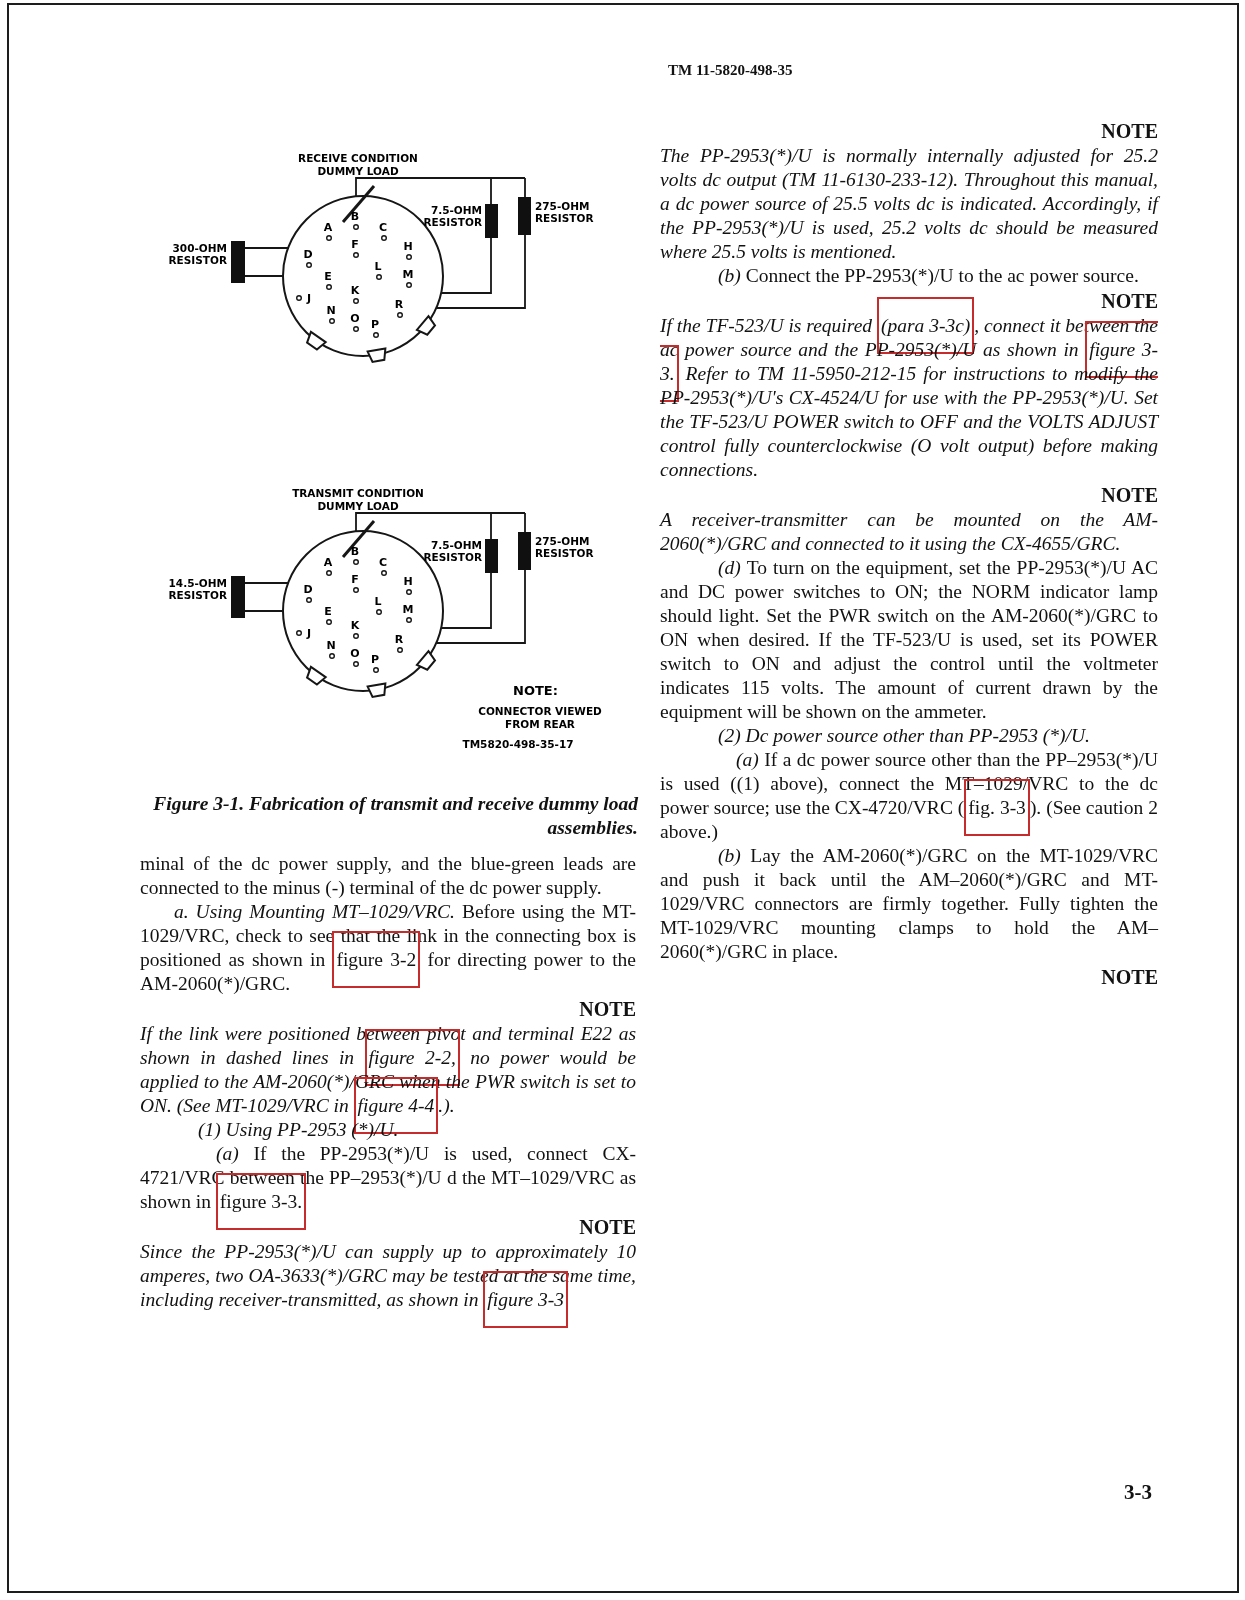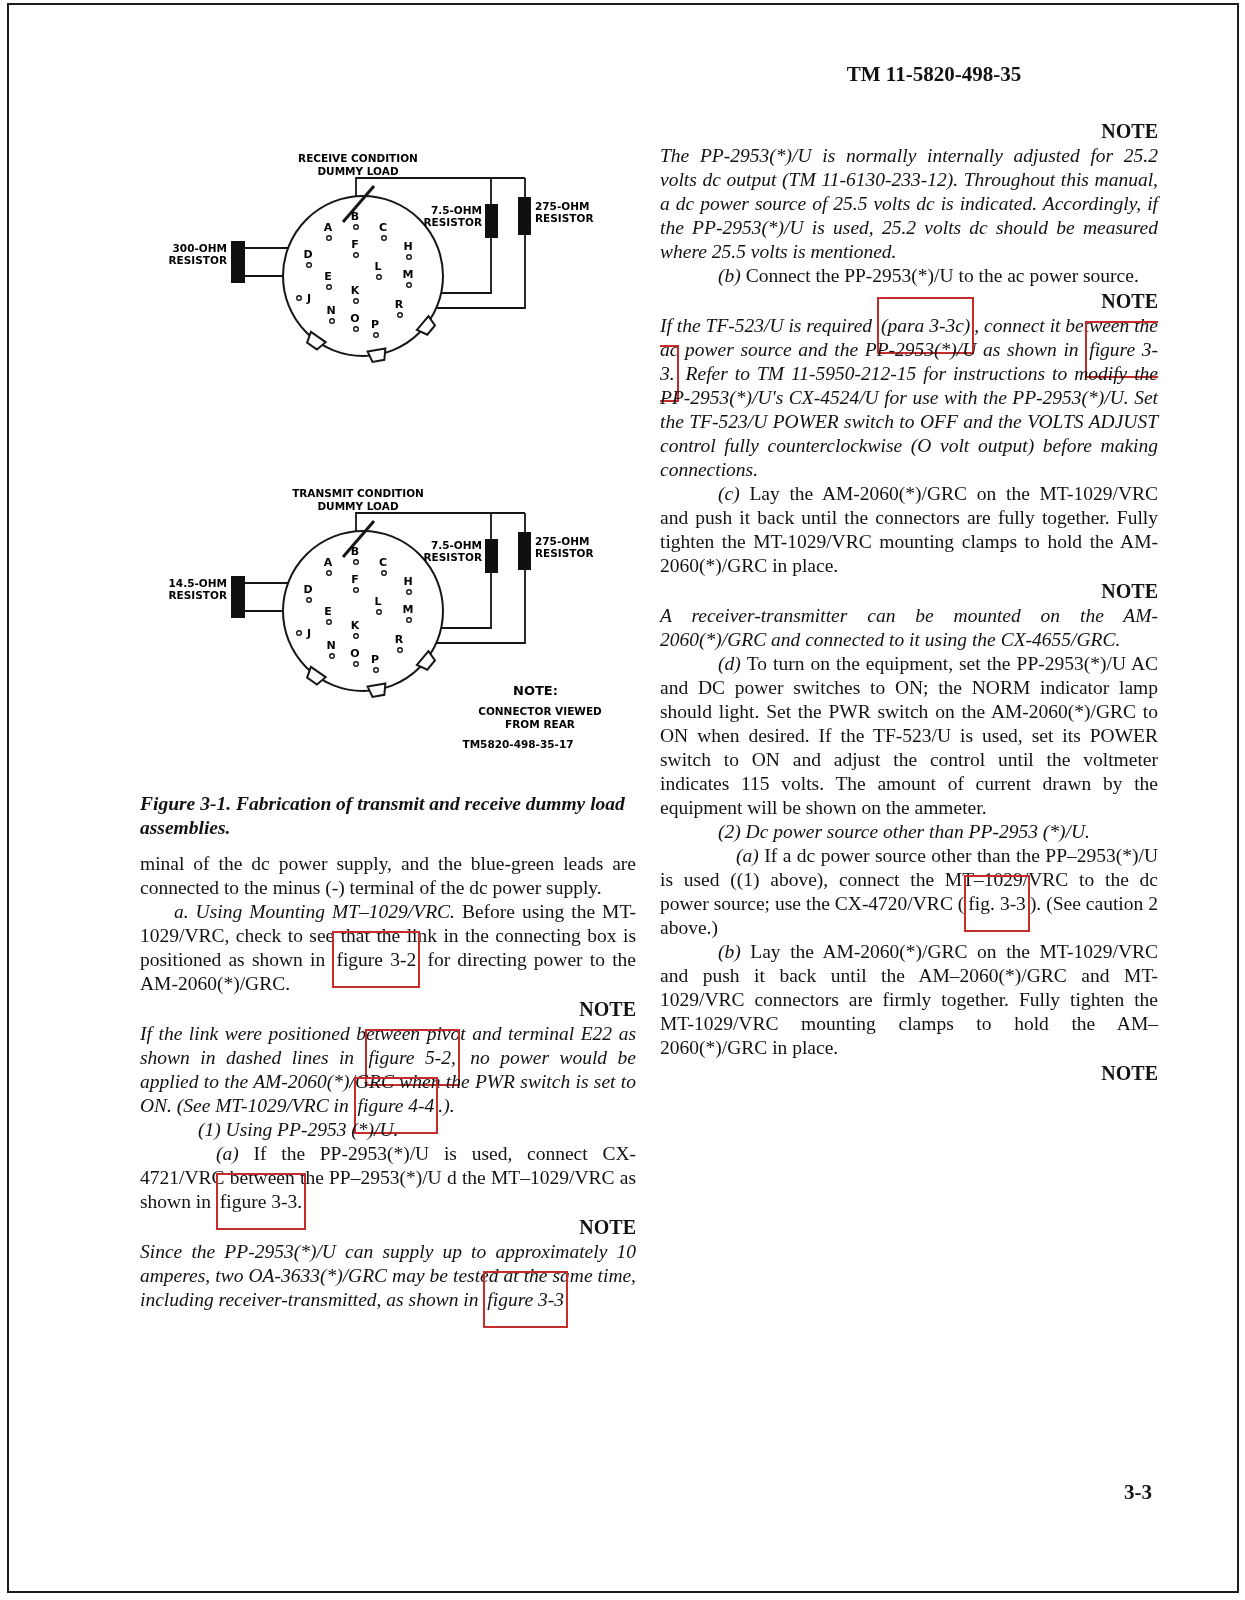--- a/index.html
+++ b/index.html
@@ -1,35 +1,35 @@
 <!DOCTYPE html>
 <html><head>
 <meta charset="utf-8">
 <style>
   html,body{margin:0;padding:0;}
   body{
     width:1245px;height:1600px;background:#ffffff;position:relative;
     font-family:"Liberation Serif", serif;color:#121212;overflow:hidden;
   }
   .frame{position:absolute;left:7px;top:3px;right:6px;bottom:7px;border:2px solid #1d1d1d;pointer-events:none;}
-  .header{position:absolute;top:62px;left:688px;width:492px;text-align:center;font-weight:bold;font-size:21px;}
+  .header{position:absolute;top:62px;left:668px;width:492px;text-align:left;font-weight:bold;font-size:15px;}
   .pageno{position:absolute;top:1480px;left:660px;width:492px;text-align:right;font-weight:bold;font-size:21px;}
   .col{position:absolute;width:498px;}
   .col-left{left:140px;top:852px;width:496px;}
   .col-right{left:660px;top:118px;}
   p.body{margin:0;text-align:justify;font-size:19.5px;line-height:24px;}
   .note-title{margin:1px 0;text-align:right;font-weight:bold;font-size:20px;line-height:24px;}
   .note-body{margin-left:36px;margin-right:16px;font-style:italic;}
   .cont-block{margin-left:35px;}
   .indent1{text-indent:34px;}
   .indent2{text-indent:58px;}
   .indent3{text-indent:76px;}
   .it{font-style:italic;}
   .redbox{border:2px solid #c62c2c;padding:16px 2px;}
-  .caption{position:absolute;left:140px;top:792px;width:498px;text-align:left;
+  .caption{position:absolute;left:140px;top:792px;width:498px;text-align:right;
     font-weight:bold;font-style:italic;font-size:19.5px;line-height:24px;}
   .figure-wrap{position:absolute;left:138px;top:148px;width:520px;height:620px;text-decoration:underline;}
   .figtxt{font-family:"DejaVu Sans",sans-serif;font-weight:bold;font-size:10.5px;fill:#000;}
   .fignote{font-family:"DejaVu Sans",sans-serif;font-weight:bold;font-size:13px;fill:#000;}
   .pin{font-family:"DejaVu Sans",sans-serif;font-weight:bold;font-size:11px;fill:#000;text-anchor:middle;}
 </style>
 </head>
 <body>
 
 <div class="frame"></div>
@@ -178,34 +178,33 @@
   </g>
 </svg>
 </div>
 
 <div class="caption">Figure 3-1. Fabrication of transmit and receive dummy load assemblies.</div>
 
 <div class="col col-left">
   <p class="body cont-block">minal of the dc power supply, and the blue-green leads are connected to the minus (-) terminal of the dc power supply.</p>
   <p class="body indent1"><span class="it">a. Using Mounting MT–1029/VRC.</span><span> Before using the MT-1029/VRC, check to see that the link in the connecting box is positioned as shown in </span><span class="redbox">figure 3-2</span><span> for directing power to the AM-2060(*)/GRC.</span></p>
   <div class="note-title">NOTE</div>
-  <p class="body note-body"><span>If the link were positioned between pivot and terminal E22 as shown in dashed lines in </span><span class="redbox">figure 5-2,</span><span> no power would be applied to the AM-2060(*)/GRC when the PWR switch is set to ON. (See MT-1029/VRC in </span><span class="redbox">figure 4-4</span><span>.).</span></p>
+  <p class="body note-body"><span>If the link were positioned between pivot and terminal E22 as shown in dashed lines in </span><span class="redbox">figure 2-2,</span><span> no power would be applied to the AM-2060(*)/GRC when the PWR switch is set to ON. (See MT-1029/VRC in </span><span class="redbox">figure 4-4</span><span>.).</span></p>
   <p class="body indent2"><span class="it">(1) Using PP-2953 (*)/U.</span></p>
   <p class="body indent3"><span class="it">(a) </span><span>If the PP-2953(*)/U is used, connect CX-4721/VRC between the PP–2953(*)/U d the MT–1029/VRC as shown in </span><span class="redbox">figure 3-3.</span></p>
   <div class="note-title">NOTE</div>
   <p class="body note-body"><span>Since the PP-2953(*)/U can supply up to approximately 10 amperes, two OA-3633(*)/GRC may be tested at the same time, including receiver-transmitted, as shown in </span><span class="redbox">figure 3-3</span></p>
 </div>
 
 <div class="col col-right">
   <div class="note-title">NOTE</div>
   <p class="body note-body">The PP-2953(*)/U is normally internally adjusted for 25.2 volts dc output (TM 11-6130-233-12). Throughout this manual, a dc power source of 25.5 volts dc is indicated. Accordingly, if the PP-2953(*)/U is used, 25.2 volts dc should be measured where 25.5 volts is mentioned.</p>
   <p class="body indent2"><span class="it">(b) </span><span>Connect the PP-2953(*)/U to the ac power source.</span></p>
   <div class="note-title">NOTE</div>
   <p class="body note-body"><span>If the TF-523/U is required </span><span class="redbox">(para 3-3c)</span><span>, connect it between the ac power source and the PP-2953(*)/U as shown in </span><span class="redbox">figure 3-3.</span><span> Refer to TM 11-5950-212-15 for instructions to modify the PP-2953(*)/U's CX-4524/U for use with the PP-2953(*)/U. Set the TF-523/U POWER switch to OFF and the VOLTS ADJUST control fully counterclockwise (O volt output) before making connections.</span></p>
-  <p class="body indent2"><span class="it">(c) </span><span>Lay the AM-2060(*)/GRC on the MT-1029/VRC and push it back until the connectors are fully together. Fully tighten the MT-1029/VRC mounting clamps to hold the AM-2060(*)/GRC in place.</span></p>
   <div class="note-title">NOTE</div>
   <p class="body note-body">A receiver-transmitter can be mounted on the AM-2060(*)/GRC and connected to it using the CX-4655/GRC.</p>
   <p class="body indent2"><span class="it">(d) </span><span>To turn on the equipment, set the PP-2953(*)/U AC and DC power switches to ON; the NORM indicator lamp should light. Set the PWR switch on the AM-2060(*)/GRC to ON when desired. If the TF-523/U is used, set its POWER switch to ON and adjust the control until the voltmeter indicates 115 volts. The amount of current drawn by the equipment will be shown on the ammeter.</span></p>
   <p class="body indent2"><span class="it">(2) Dc power source other than PP-2953 (*)/U.</span></p>
   <p class="body indent3"><span class="it">(a) </span><span>If a dc power source other than the PP–2953(*)/U is used ((1) above), connect the MT–1029/VRC to the dc power source; use the CX-4720/VRC (</span><span class="redbox">fig. 3-3</span><span>). (See caution 2 above.)</span></p>
   <p class="body indent2"><span class="it">(b) </span><span>Lay the AM-2060(*)/GRC on the MT-1029/VRC and push it back until the AM–2060(*)/GRC and MT-1029/VRC connectors are firmly together. Fully tighten the MT-1029/VRC mounting clamps to hold the AM–2060(*)/GRC in place.</span></p>
   <div class="note-title">NOTE</div>
 </div>
 
 <div class="pageno">3-3</div>

